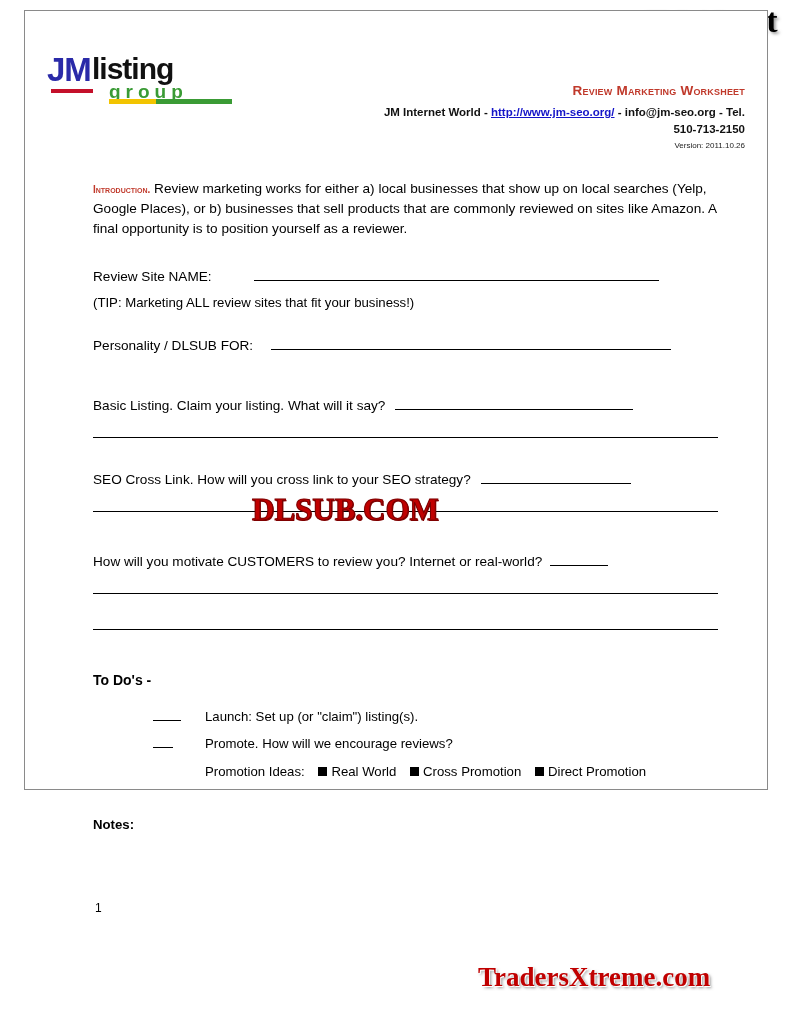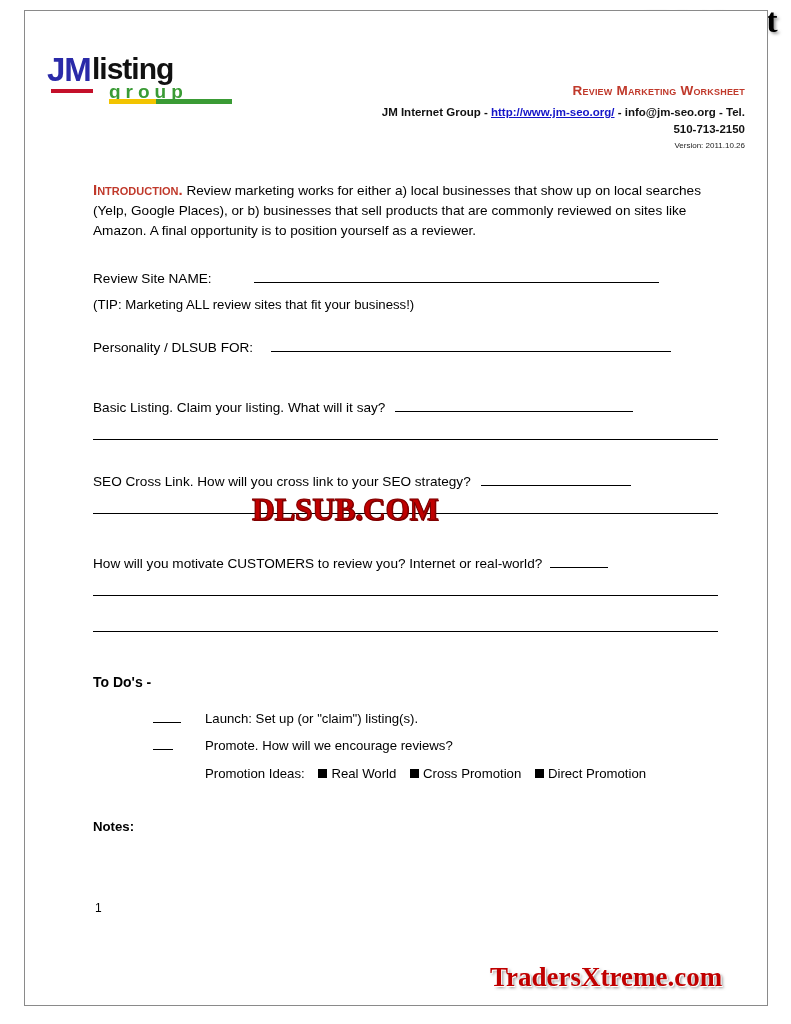--- a/index.html
+++ b/index.html
@@ -12,21 +12,21 @@
   .page {
     position: relative;
     width: 791px; height: 1024px;
     background: #ffffff;
     overflow: hidden;
   }
   
   .sheet {
     position: absolute;
     left: 24px; top: 10px;
-    width: 744px; height: 996px;
+    width: 744px; height: 780px;
     background: #ffffff;
     border: 1px solid #8a8a8a;
   }
 
   
   .logo {
     position: absolute;
     left: 22px; top: 38px;
     width: 180px; height: 54px;
   }
@@ -104,21 +104,21 @@
     left: 68px; top: 168px;
     width: 625px;
     font-size: 13.6px;
     color: #000000;
     line-height: 1.47;
   }
   .intro-label {
     color: #c0392b;
     font-variant: small-caps;
     font-weight: bold;
-    font-size: 15px;
+    font-size: 10px;
   }
   .intro { margin: 0 0 28px 0; }
 
   .q { margin: 0 0 6px 0; white-space: nowrap; }
   .tip { margin: 0 0 24px 0; font-size: 13.2px; }
   .blank {
     display: inline-block;
     border-bottom: 1px solid #000;
     height: 0.95em;
     vertical-align: baseline;
@@ -206,42 +206,41 @@
     text-shadow: 0 0 1px #a00000, 1px 1px 0 #800000;
   }
   .wm-traders {
     position: absolute;
     left: 478px; top: 962px;
     font-family: "Liberation Serif", serif;
     font-weight: bold;
     font-size: 27px;
     color: #c00000;
     text-shadow: 1px 1px 0 #ffffff, 2px 2px 3px rgba(120,120,120,0.8);
-    margin-left: 12px;
   }
 </style>
 </head>
 <body>
 
 <div class="page">
 
   <div class="wm-tc4s">TC4S.net</div>
 
   <div class="sheet">
 
     <div class="logo">
       <div class="redbar"></div>
       <div class="jm">JM</div>
       <div class="internet">listing</div>
       <div class="group">group</div>
       <div class="greenbar"></div>
     </div>
 
     <div class="hdr-title">Review Marketing Worksheet</div>
-    <div class="hdr-line"><span>JM Internet Group - </span><a href="#">http://www.jm-seo.org/</a><span> - info@jm-seo.org - Tel.</span></div>
+    <div class="hdr-line"><span>JM Internet World - </span><a href="#">http://www.jm-seo.org/</a><span> - info@jm-seo.org - Tel.</span></div>
     <div class="hdr-phone">510-713-2150</div>
     <div class="hdr-version">Version: 2011.10.26</div>
 
     <div class="body">
 
       <p class="intro"><span class="intro-label">Introduction.</span><span>  Review marketing works for either a) local businesses that show up on local searches (Yelp, Google Places), or b) businesses that sell products that are commonly reviewed on sites like Amazon.  A final opportunity is to position yourself as a reviewer.</span></p>
 
       <p class="q"><span>Review Site NAME:</span><span class="blank" style="width:405px; margin-left:42px;"></span></p>
       <p class="tip">(TIP: Marketing ALL review sites that fit your business!)</p>
 

